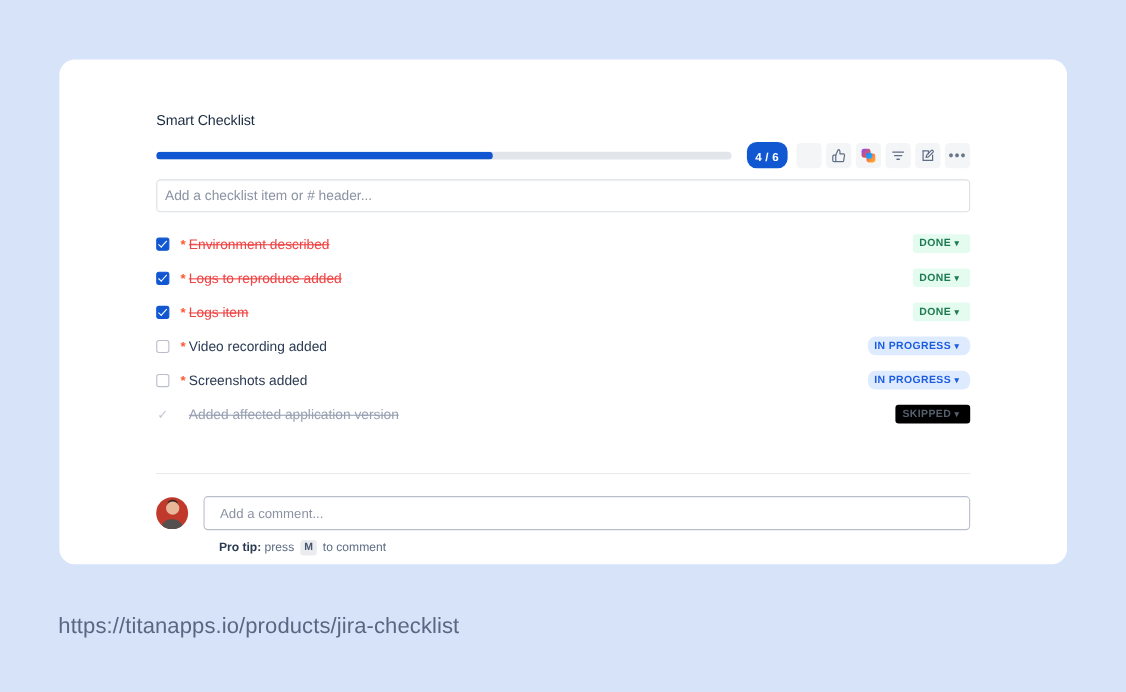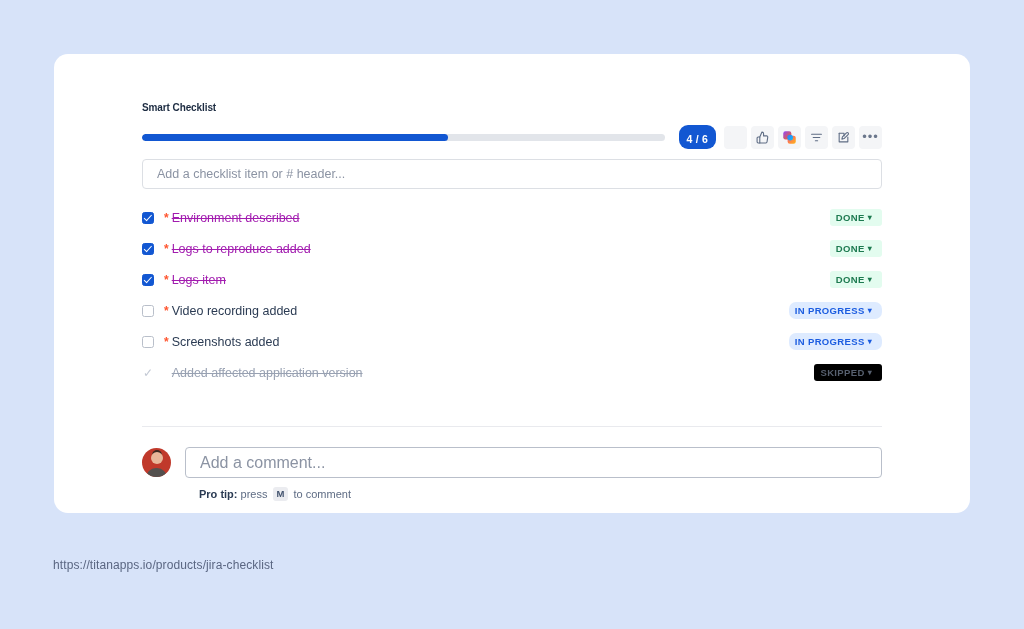--- a/index.html
+++ b/index.html
@@ -17,22 +17,22 @@
     position: absolute;
     left: 54px; top: 54px;
     width: 916px; height: 459px;
     background: #ffffff;
     border-radius: 14px;
   }
 
   .content { position: absolute; left: 88px; top: 48px; width: 740px; }
 
   .panel-title {
-    font-size: 10px;
-    font-weight: bold;
+    font-size: 13px;
+    font-weight: normal;
     color: #1c2b41;
     letter-spacing: -0.1px;
     margin-bottom: 13px;
   }
 
   
   .progress-row { display: flex; align-items: center; height: 22px; }
   .progress-track {
     flex: 1 1 auto;
     height: 7px;
@@ -80,21 +80,21 @@
   .dots { letter-spacing: 1px; color: #6b778c; font-size: 13px; line-height: 0.6; }
 
   
   .add-input {
     margin-top: 11px;
     height: 30px;
     border: 1px solid #dcdfe4;
     border-radius: 4px;
     display: flex;
     align-items: center;
-    padding: 0 14px;
+    padding: 0 7px;
   }
   .add-input .ph { font-size: 12.5px; color: #8b93a3; }
 
   
   .items { margin-top: 13px; }
   .item {
     display: flex;
     align-items: center;
     height: 31px;
   }
@@ -119,21 +119,21 @@
   }
   .skip-check {
     color: #c3c9d4;
     font-size: 12px;
     line-height: 1;
     margin-left: 1px;
   }
   .req { color: #ff5630; font-size: 12px; font-weight: bold; margin-right: 3px; line-height: 1; }
   .req.ghost { visibility: hidden; }
   .item-label { font-size: 12.5px; color: #2b3b53; }
-  .item.done .item-label { text-decoration: line-through; color: #a21caf; }
+  .item.done .item-label { text-decoration: line-through; color: #ef4444; }
   .item.skipped .item-label { text-decoration: line-through; color: #98a1b2; }
 
   .status-cell { margin-left: auto; display: flex; align-items: center; }
   .status {
     font-size: 9.5px;
     font-weight: bold;
     letter-spacing: 0.35px;
     border-radius: 3px;
     padding: 3px 10px 3px 6px;
     display: inline-flex;
@@ -178,40 +178,40 @@
   .comment-box {
     margin-left: 14px;
     flex: 1 1 auto;
     height: 31px;
     border: 1px solid #b9bfca;
     border-radius: 4px;
     display: flex;
     align-items: center;
     padding: 0 14px;
   }
-  .comment-box .ph { font-size: 16px; color: #8b93a3; }
+  .comment-box .ph { font-size: 12px; color: #8b93a3; }
   .protip { margin-left: 57px; margin-top: 9px; font-size: 11px; color: #5e6c84; }
   .protip b { color: #2b3b53; }
   .key {
     display: inline-block;
     background: #ebecf0;
     color: #44546f;
     font-size: 9.5px;
     font-weight: bold;
     border-radius: 3px;
     padding: 1px 4px 2px;
     margin: 0 2px;
     vertical-align: 1px;
   }
 
   
   .url {
     position: absolute;
     left: 53px; top: 558px;
-    font-size: 12px;
+    font-size: 20px;
     color: #5a6682;
     letter-spacing: 0.1px;
   }
 </style>
 </head>
 <body>
 
 <div class="page">
 
   <div class="card">

